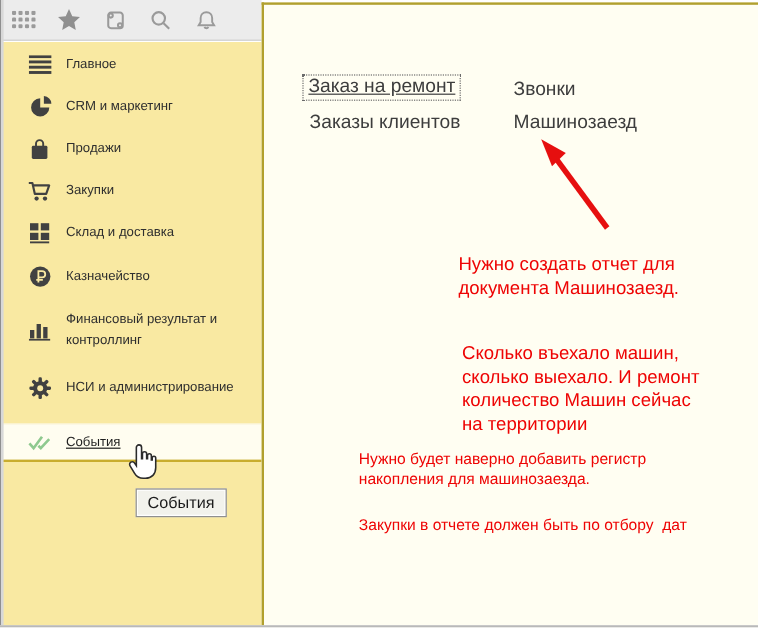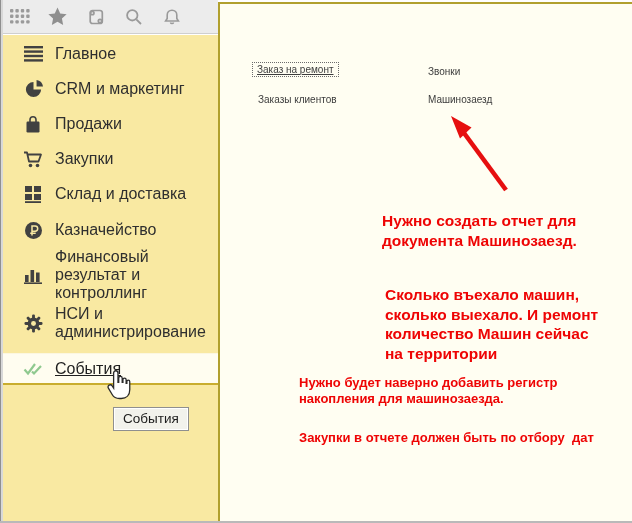--- a/index.html
+++ b/index.html
@@ -9,34 +9,34 @@
           background:linear-gradient(90deg,#8f8f8f 0 1px,#d8d8d8 1px 3px);}
   
   .toolbar{position:absolute;left:0;top:0;width:218px;height:34px;background:#ececec;
            border-bottom:1px solid #cfcfcf;display:flex;align-items:center;gap:17px;
            padding-left:9px;box-sizing:border-box;}
   .tb-icon{width:21px;height:21px;display:inline-flex;align-items:center;justify-content:center;cursor:pointer;}
   
   .sidebar{position:absolute;left:0;top:35px;width:218px;bottom:0;background:#f9e9a2;}
   .side-item{position:absolute;left:0;width:218px;display:flex;align-items:center;cursor:pointer;}
   .side-item .ic{position:absolute;left:22px;width:22px;height:22px;display:flex;align-items:center;justify-content:center;}
-  .side-item .lbl{margin-left:55px;width:156px;font-size:16px;color:#2f2f2f;line-height:18px;}
+  .side-item .lbl{margin-left:55px;width:156px;font-size:11px;color:#2f2f2f;line-height:18px;}
   .row1{height:26px;}
   .selected-row{background:#fffdf0;border-top:1px solid #fcf7e0;border-bottom:2px solid #c9ad2e;height:29px;}
   .selected-row .lbl{text-decoration:underline;color:#1f1f1f;}
   
   .tooltip{position:absolute;left:113px;top:407px;z-index:60;background:#f2f2ec;border:1px solid #8f8f8f;
            box-shadow:inset 0 0 0 1px #ffffff;padding:3px 9px 4px 9px;font-size:13.5px;color:#1c1c1c;}
   .cursor{position:absolute;left:105px;top:369px;z-index:70;}
   
   .main{position:absolute;left:218px;top:2px;right:0;bottom:0;background:#fffef2;
         border-top:2px solid #b1a02e;border-left:2px solid #b1a02e;}
-  .cmd-link{position:absolute;font-size:10px;color:#3d3d3d;cursor:pointer;white-space:nowrap;}
+  .cmd-link{position:absolute;font-size:16px;color:#3d3d3d;cursor:pointer;white-space:nowrap;}
   .cmd-link.focused{text-decoration:underline;outline:1px dotted #6b6b6b;padding:1px 4px;}
-  .note{position:absolute;color:#ee0404;font-weight:bold;line-height:1.26;}
+  .note{position:absolute;color:#ee0404;font-weight:normal;line-height:1.26;}
   .note-lg{font-size:15.5px;}
   .note-sm{font-size:13px;}
   .note div{white-space:pre;}
   .arrow-svg{position:absolute;}
 </style>
 </head>
 <body>
 
 <div class="window">
 

